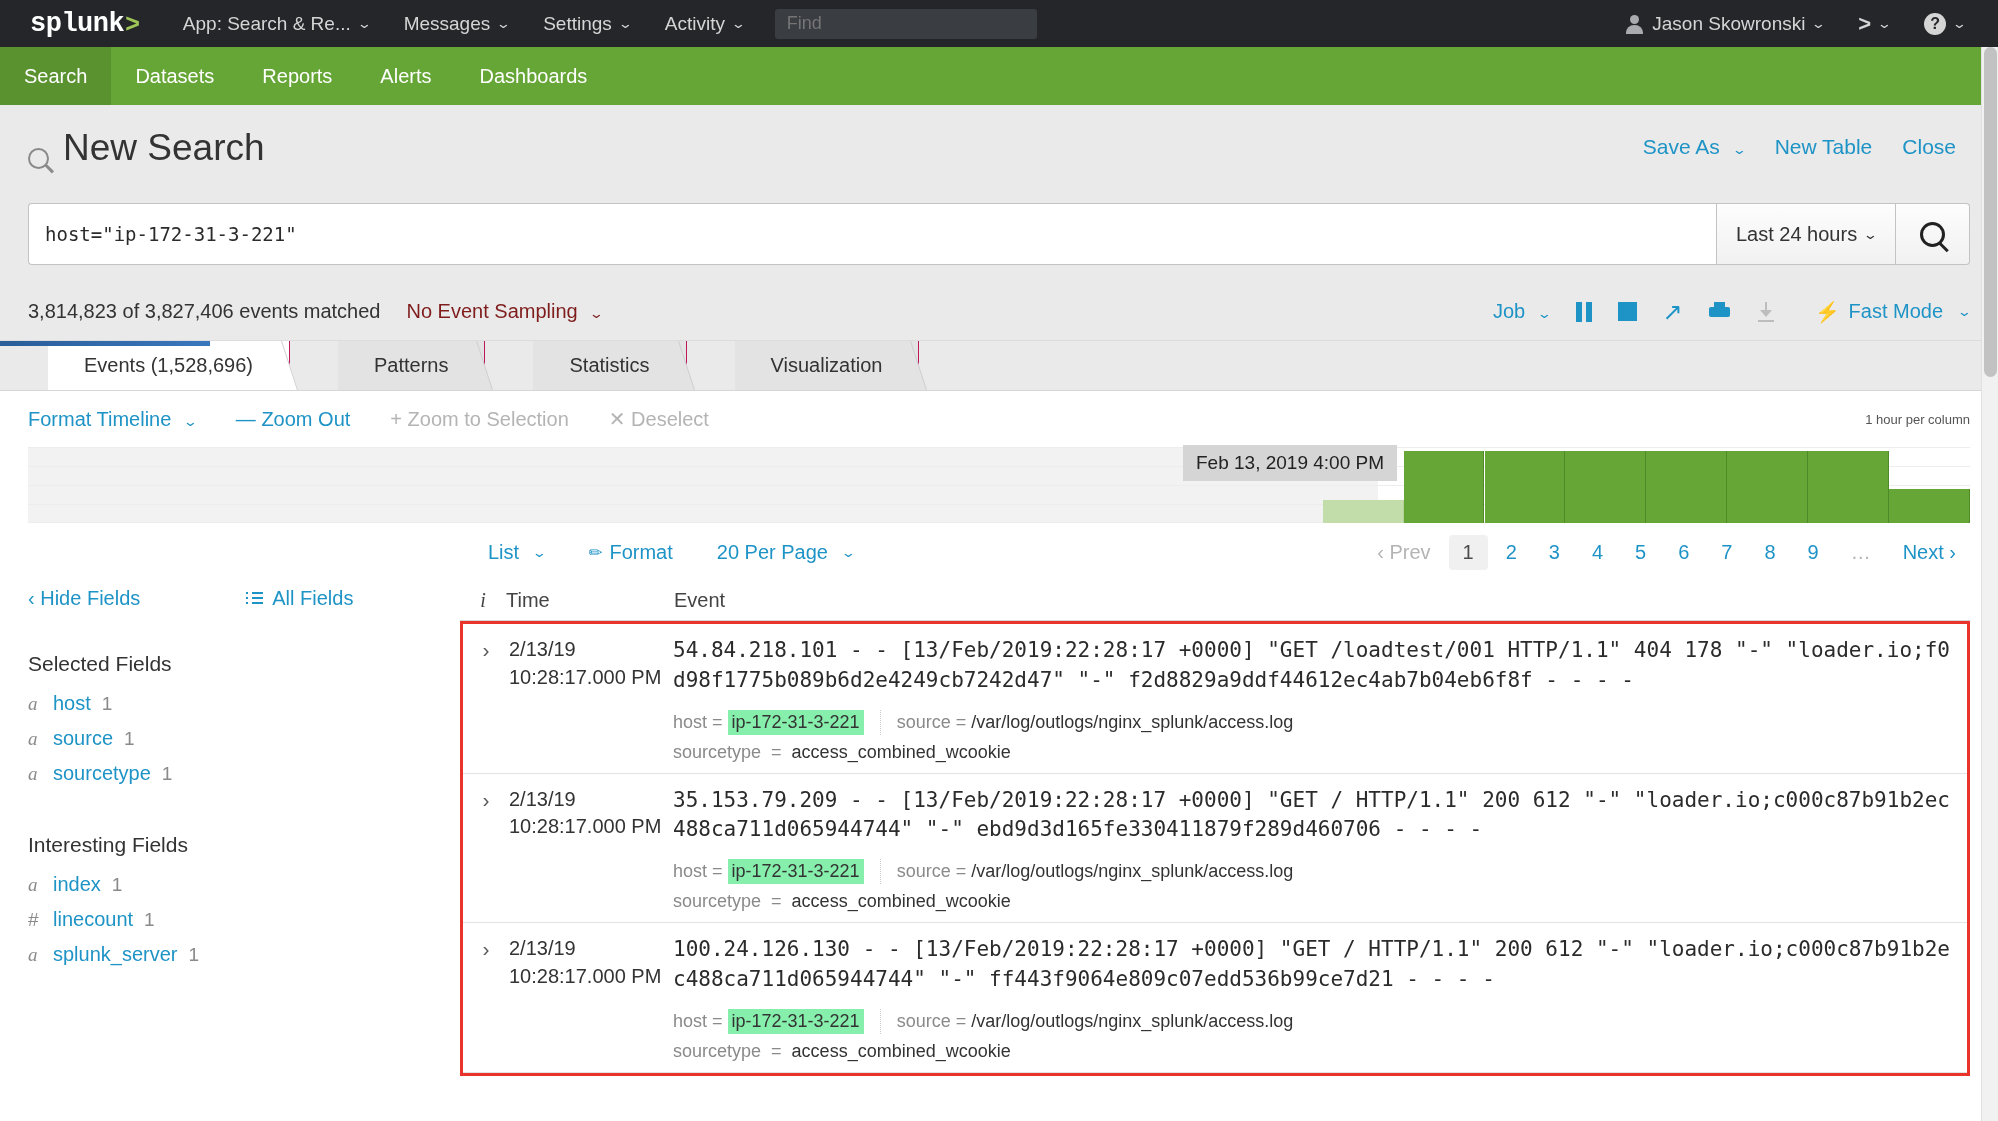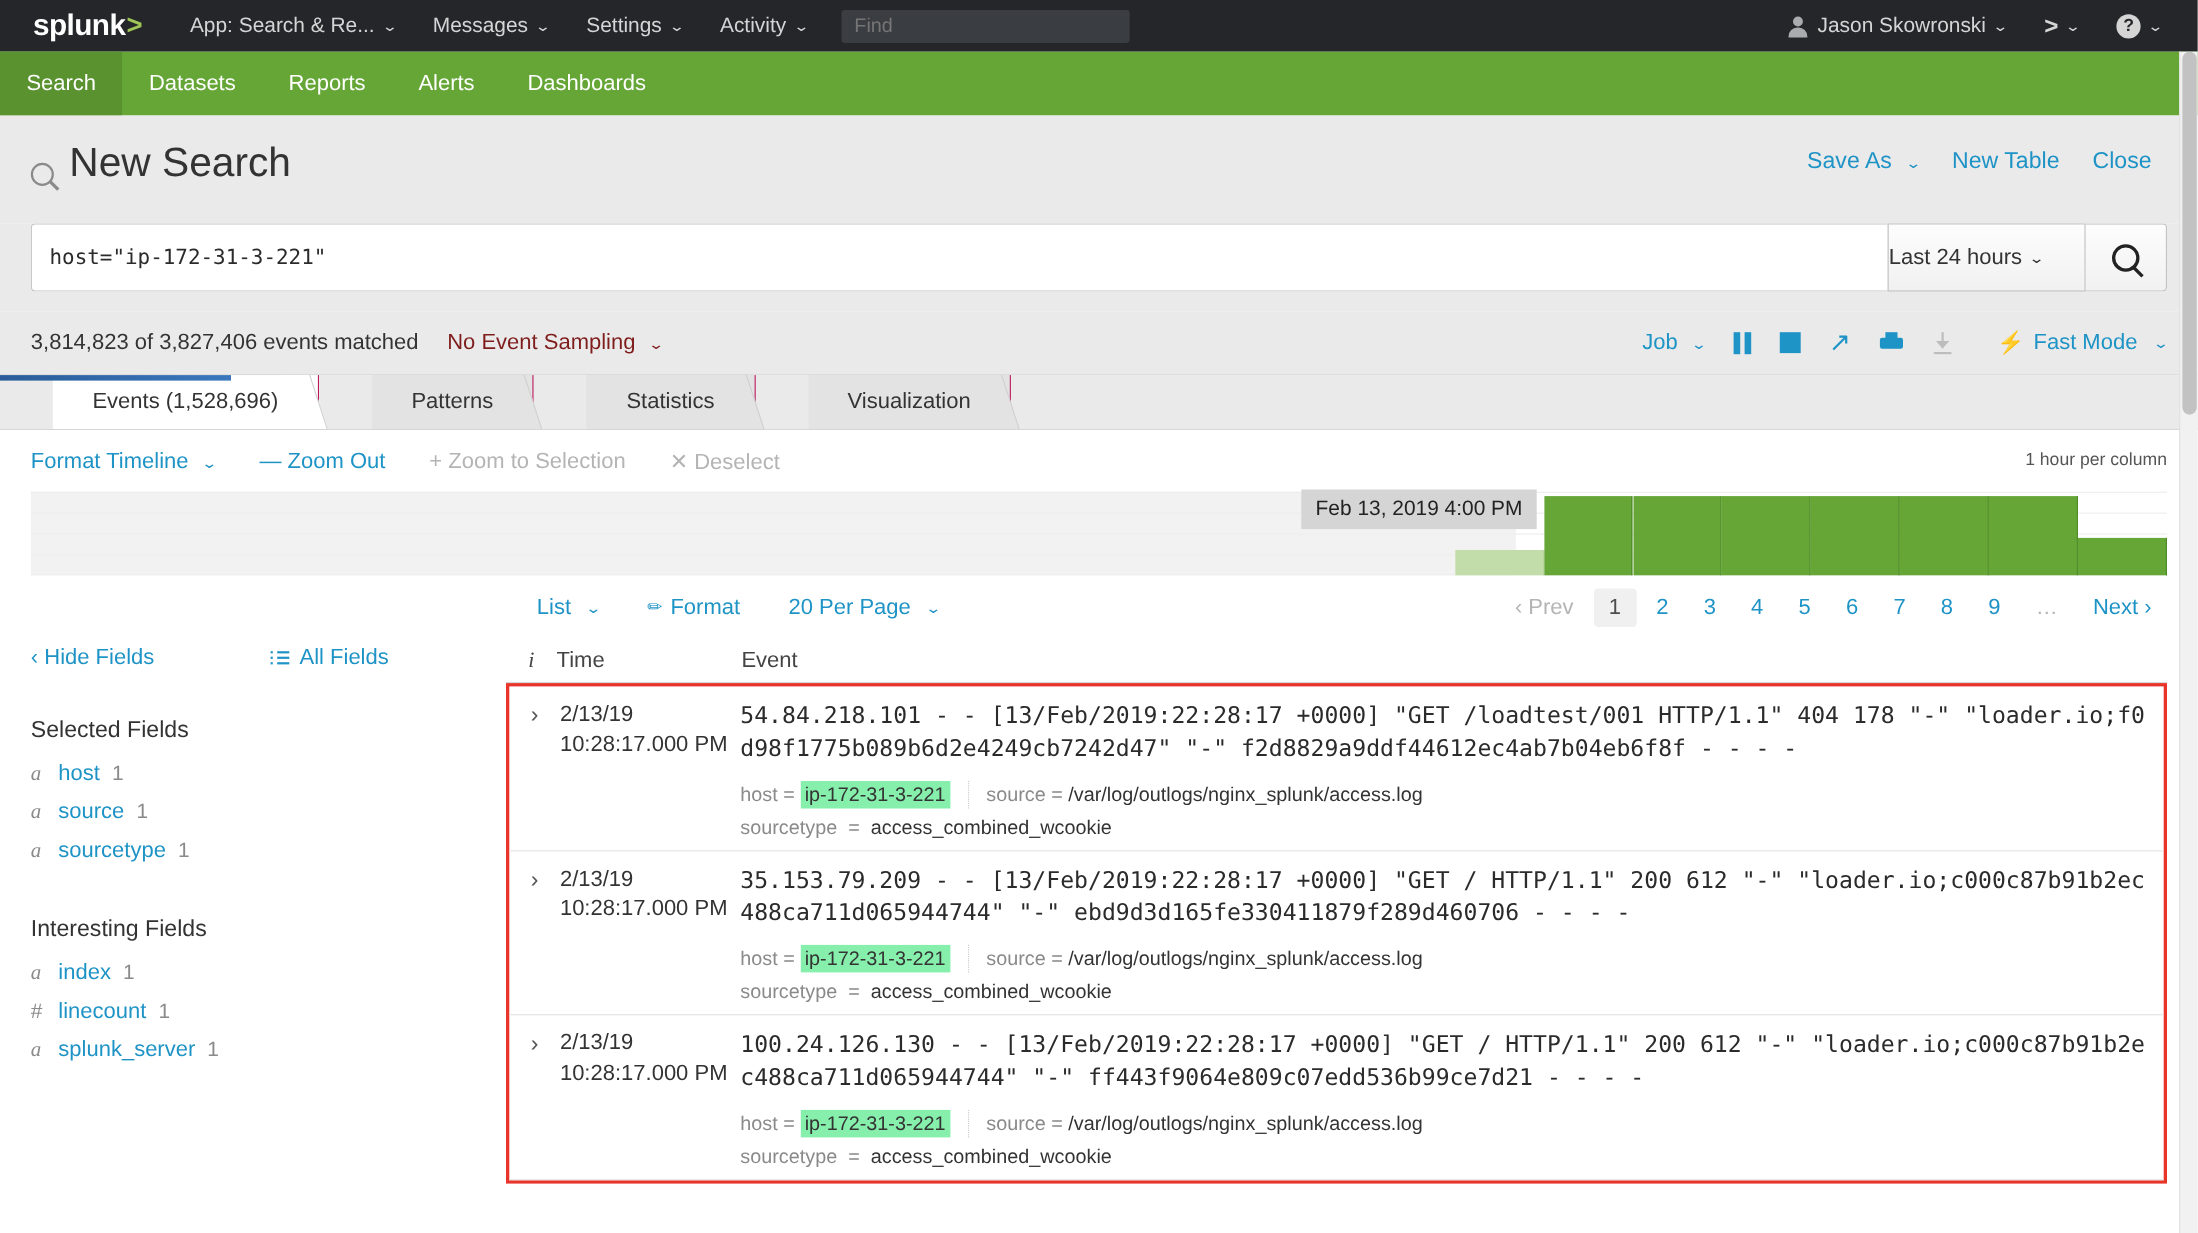--- a/index.html
+++ b/index.html
@@ -13,21 +13,21 @@
     font-size:17px;
     color:#333;
   }
 
   
   .topbar {
     height:47px; background:#24262a; display:flex; align-items:center;
     padding:0 16px; color:#d9d9d9;
   }
   .logo { display:flex; align-items:center; margin-right:26px; margin-left:14px;}
-  .logo-text { font-size:27px; font-weight:bold; color:#fff; letter-spacing:-.5px; font-family:Liberation Sans, sans-serif;}
+  .logo-text { font-size:27px; font-weight:bold; color:#fff; letter-spacing:-.5px; font-family:Liberation Mono, monospace;}
   .logo-chev { color:#9fc556; font-size:25px; margin-left:1px; font-weight:bold;}
   .topnav-item {
     color:#d5d5d5; font-size:19px; padding:0 17px; height:47px; display:flex;
     align-items:center; white-space:nowrap; cursor:pointer;
   }
   .caret { display:inline-block; margin-left:8px; font-size:13px; transform:scaleX(1.4); }
   .find-box {
     background:#3a3d42; border:none; border-radius:3px; height:30px; width:262px;
     margin-left:14px; color:#8e9196; font-size:18px; padding:0 12px;
     font-family:"Liberation Sans", sans-serif;
@@ -73,21 +73,21 @@
 
   
   .searchrow { background:#eaeaea; padding:0 28px 18px 28px; display:flex; }
   .search-input {
     flex:1; height:62px; border:1px solid #c3c3c3; border-right:none; background:#fff;
     border-radius:4px 0 0 4px; font-family:"DejaVu Sans Mono", monospace;
     font-size:19px; padding:0 16px; color:#2b2b2b; outline:none;
   }
   .timepick {
     width:180px; height:62px; background:linear-gradient(#fdfdfd,#f1f1f1);
-    border:1px solid #c3c3c3; display:flex; align-items:center; 
+    border:1px solid #c3c3c3; display:flex; align-items:center; justify-content:center;
     font-size:20px; color:#333; cursor:pointer;
   }
   .searchbtn {
     width:74px; height:62px; background:linear-gradient(#fdfdfd,#f1f1f1);
     border:1px solid #c3c3c3; border-left:none; border-radius:0 4px 4px 0;
     display:flex; align-items:center; justify-content:center; cursor:pointer;
   }
   .mag2{width:25px;height:25px;border:3px solid #222;border-radius:50%;position:relative;}
   .mag2::after{content:"";position:absolute;width:3px;height:12px;background:#222;right:-3px;bottom:-9px;transform:rotate(-45deg);}
 
@@ -132,21 +132,21 @@
   .progress {
     position:absolute; left:0; top:0; height:5px; width:210px;
     background:linear-gradient(90deg,#2a5d99,#3a77bd); z-index:5;
   }
   .tabs-underline { height:1px; background:#d6d6d6; }
 
   
   .tlctrl { background:#fff; height:56px; display:flex; align-items:center; padding:0 28px; }
   .tl-link { color:#1e93c6; font-size:20px; cursor:pointer; margin-right:40px; white-space:nowrap;}
   .tl-link.dim { color:#b4b4b4; cursor:default; }
-  .tl-right { margin-left:auto; font-size:16px; color:#555; }
+  .tl-right { margin-left:auto; font-size:13px; color:#555; }
 
   
   .tlchart { position:relative; height:76px; margin:0 28px; background:#fff; }
   .tl-grid-row { position:absolute; left:0; right:0; height:1px; background:#ededed; }
   .tl-leftfill { position:absolute; left:0; top:0; bottom:0; background:#f2f2f2; }
   .tl-bar { position:absolute; bottom:0; background:#65a637; border-right:1px solid #4f8a28; }
   .tl-bar.faded { background:#c3ddaa; border-right:1px solid #b4d296; }
   .tl-tooltip {
     position:absolute; background:#d5d5d5; color:#222; font-size:19px;
     padding:7px 13px; white-space:nowrap; top:-2px;

